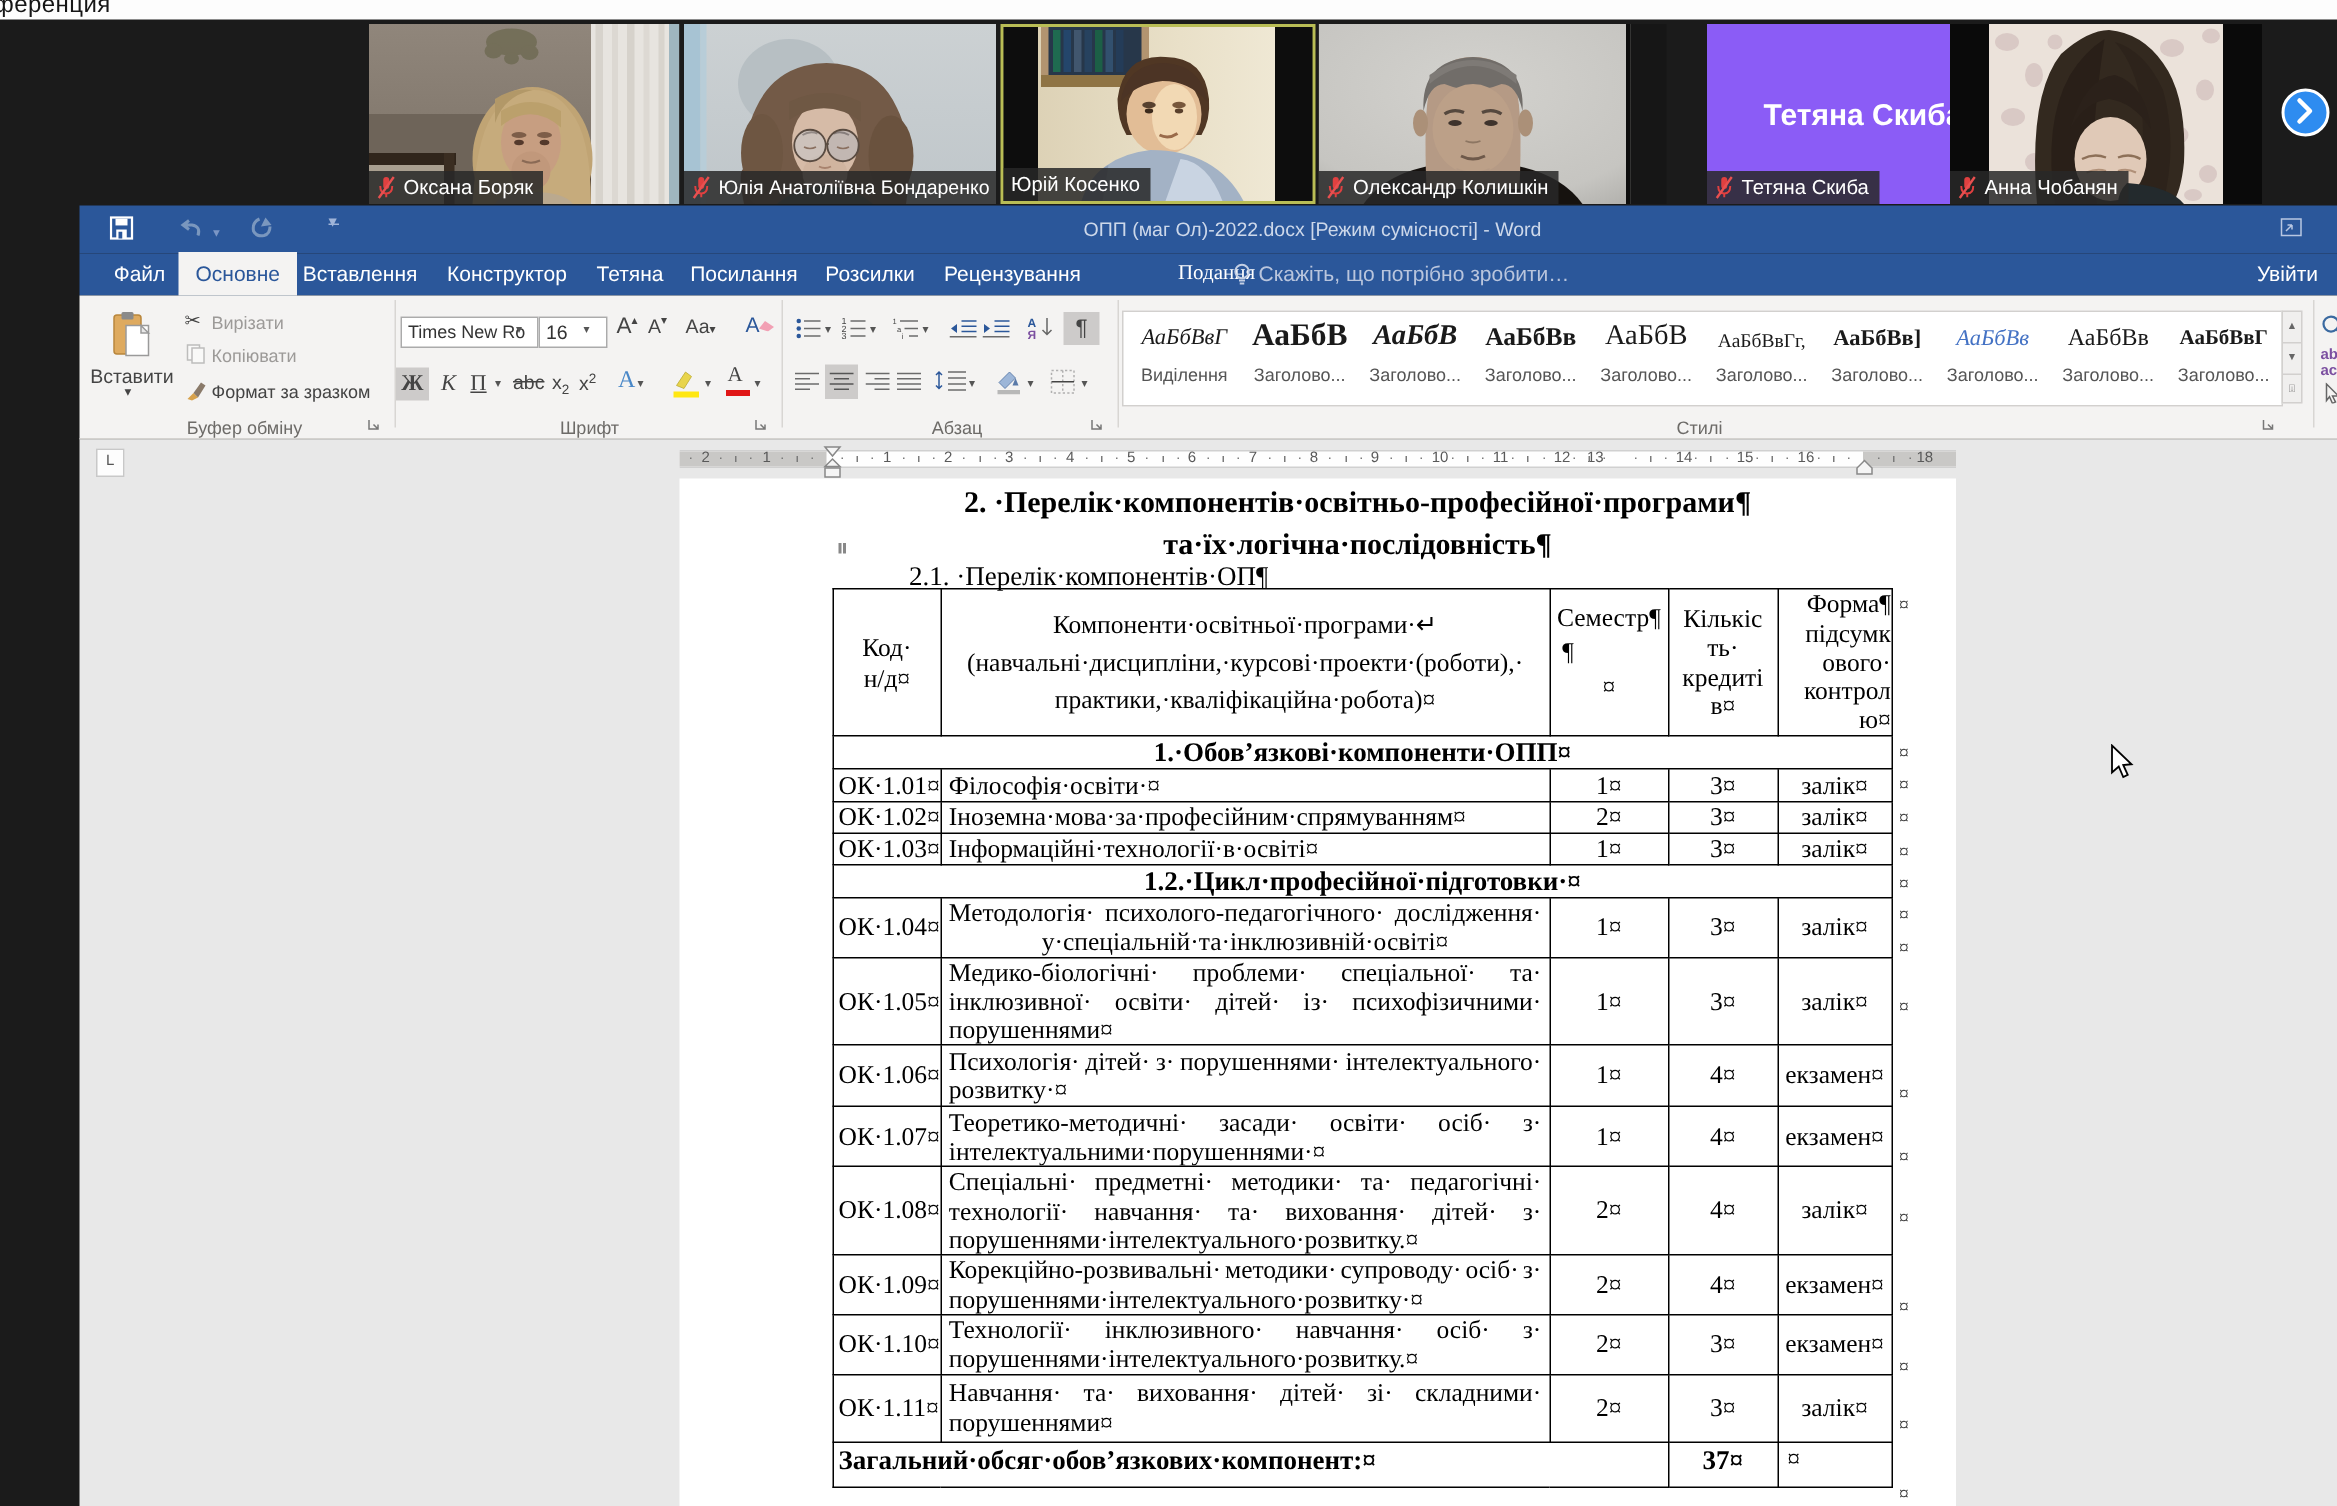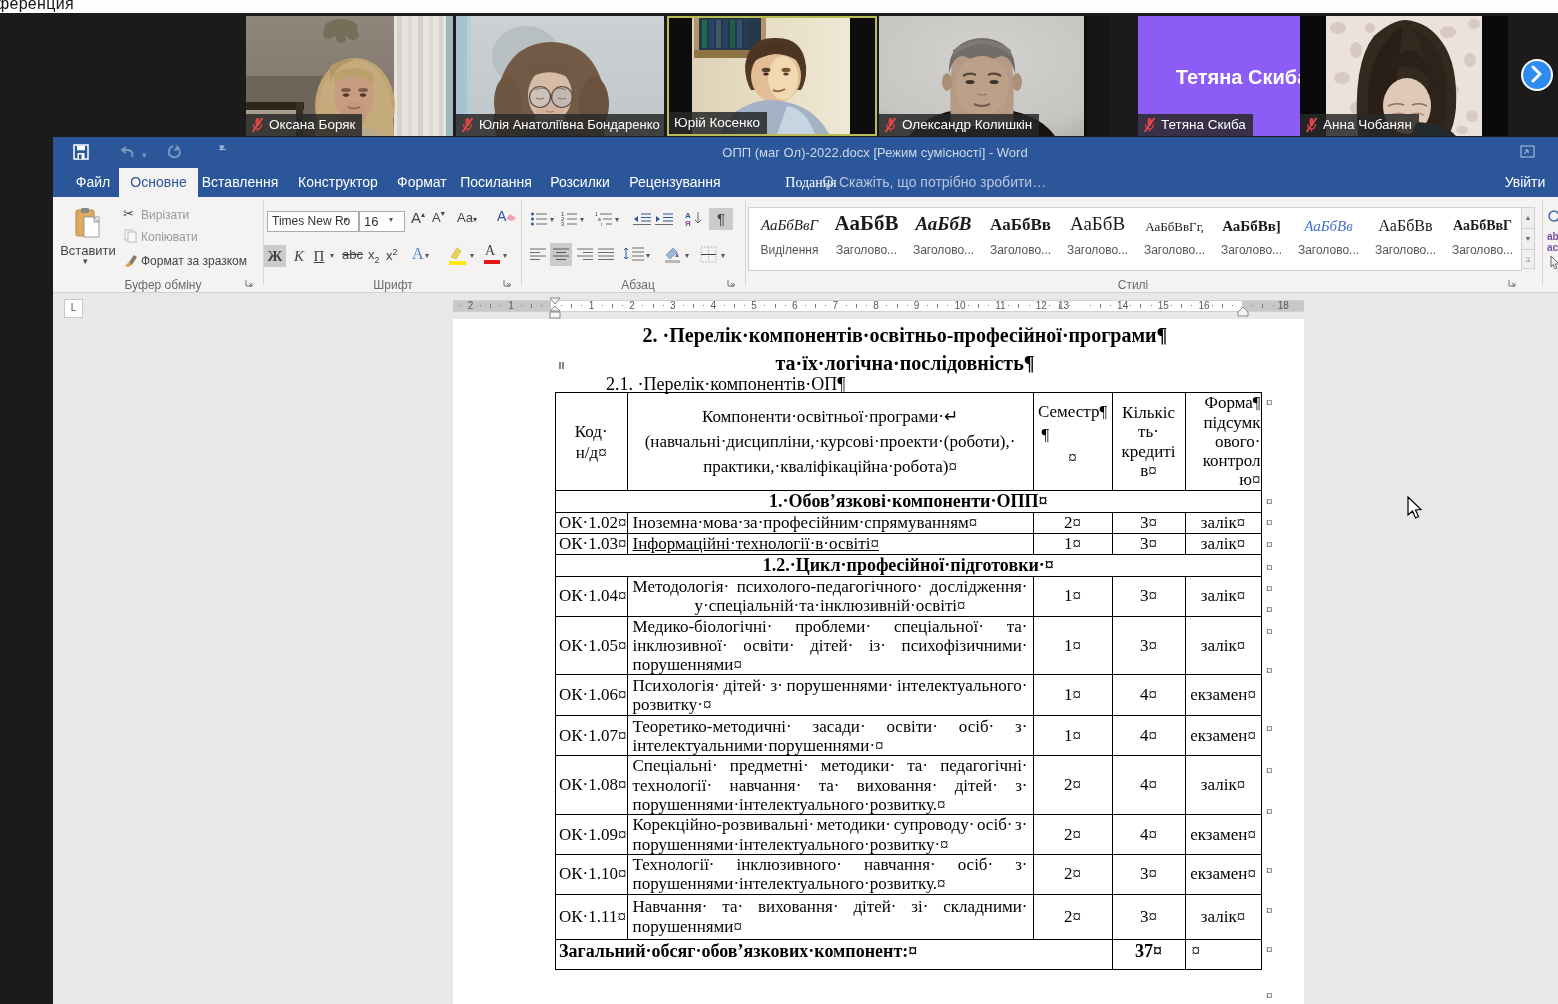--- a/index.html
+++ b/index.html
@@ -283,21 +283,21 @@
       <rect x="2" y="2" width="13" height="11" fill="none" stroke="#b9c7e2" stroke-width="1"></rect>
       <path d="M5 10 L9 6 M9 6 L9 9 M9 6 L6 6" stroke="#b9c7e2" stroke-width="1" fill="none"></path>
     </svg>
 </div>
 
 <div id="wtabs" class="ab">
 <div class="tab" style="left:10px;width:60px;">Файл</div>
 <div id="tabsel">Основне</div>
 <div class="tab" style="left:146px;width:82px;">Вставлення</div>
 <div class="tab" style="left:239px;width:92px;">Конструктор</div>
-<div class="tab" style="left:344px;width:46px;">Формат</div>
+<div class="tab" style="left:344px;width:46px;">Тетяна</div>
 <div class="tab" style="left:404px;width:78px;">Посилання</div>
 <div class="tab" style="left:494px;width:66px;">Розсилки</div>
 <div class="tab" style="left:570px;width:104px;">Рецензування</div>
 <div class="tab" style="left:726px;width:64px;font-family:Liberation Serif, serif;">Подання</div>
 <svg width="14" height="18" style="position:absolute;left:768px;top:5px;">
       <circle cx="7" cy="7" r="4.5" fill="none" stroke="#c3cfe4" stroke-width="1.3"></circle>
       <line x1="5" y1="13" x2="9" y2="13" stroke="#c3cfe4" stroke-width="1.2"></line>
       <line x1="5.5" y1="15" x2="8.5" y2="15" stroke="#c3cfe4" stroke-width="1.2"></line>
     </svg>
 <div class="tab" style="left:786px;width:250px;color:#b9c5dd;font-size:14px;text-align:left;">Скажіть, що потрібно зробити…</div>
@@ -650,33 +650,42 @@
       <tr style="height:98px;">
         <td style="text-align:center;font-size:17px;line-height:21px;">Код·<br>н/д¤</td>
         <td style="text-align:center;font-size:17px;line-height:25px;">Компоненти·освітньої·програми·↵<br>(навчальні·дисципліни,·курсові·проекти·(роботи),·<br>практики,·кваліфікаційна·робота)¤</td>
         <td style="text-align:center;font-size:17px;line-height:23px;vertical-align:top;padding-top:7px;">Семестр¶<br><span style="display:inline-block;width:100%;text-align:left;padding-left:8px;">¶</span><br>¤</td>
         <td style="text-align:center;font-size:17px;line-height:19.3px;">Кількіс<br>ть·<br>кредиті<br>в¤</td>
         <td style="text-align:right;font-size:17px;line-height:19.3px;">Форма¶<br>підсумк<br>ового·<br>контрол<br>ю¤</td>
       </tr>
       <tr style="height:20px;">
         <td colspan="5" style="text-align:center;font-weight:bold;font-size:18px;">1.·Обов’язкові·компоненти·ОПП¤</td>
       </tr>
+      <tr style="height:22px;">
+        <td style="padding-left:3px;font-size:17px;">ОК·1.01¤</td>
+        <td class="c2" style="font-size:17px;line-height:19.3px;">
+          <div style="text-align:left;">Філософія·освіти·¤</div>
+        </td>
+        <td style="text-align:center;font-size:17px;">1¤</td>
+        <td style="text-align:center;font-size:17px;">3¤</td>
+        <td style="text-align:center;font-size:17px;">залік¤</td>
+      </tr>
       <tr style="height:19px;">
         <td style="padding-left:3px;font-size:17px;">ОК·1.02¤</td>
         <td class="c2" style="font-size:17px;line-height:19.3px;">
           <div style="text-align:left;">Іноземна·мова·за·професійним·спрямуванням¤</div>
         </td>
         <td style="text-align:center;font-size:17px;">2¤</td>
         <td style="text-align:center;font-size:17px;">3¤</td>
         <td style="text-align:center;font-size:17px;">залік¤</td>
       </tr>
       <tr style="height:20px;">
         <td style="padding-left:3px;font-size:17px;">ОК·1.03¤</td>
         <td class="c2" style="font-size:17px;line-height:19.3px;">
-          <div style="text-align:left;text-decoration:underline;">Інформаційні·технології·в·освіті¤</div>
+          <div style="text-align:left;">Інформаційні·технології·в·освіті¤</div>
         </td>
         <td style="text-align:center;font-size:17px;">1¤</td>
         <td style="text-align:center;font-size:17px;">3¤</td>
         <td style="text-align:center;font-size:17px;">залік¤</td>
       </tr>
       <tr style="height:21px;">
         <td colspan="5" style="text-align:center;font-weight:bold;font-size:18px;">1.2.·Цикл·професійної·підготовки·¤</td>
       </tr>
       <tr style="height:38px;">
         <td style="padding-left:3px;font-size:17px;">ОК·1.04¤</td>

